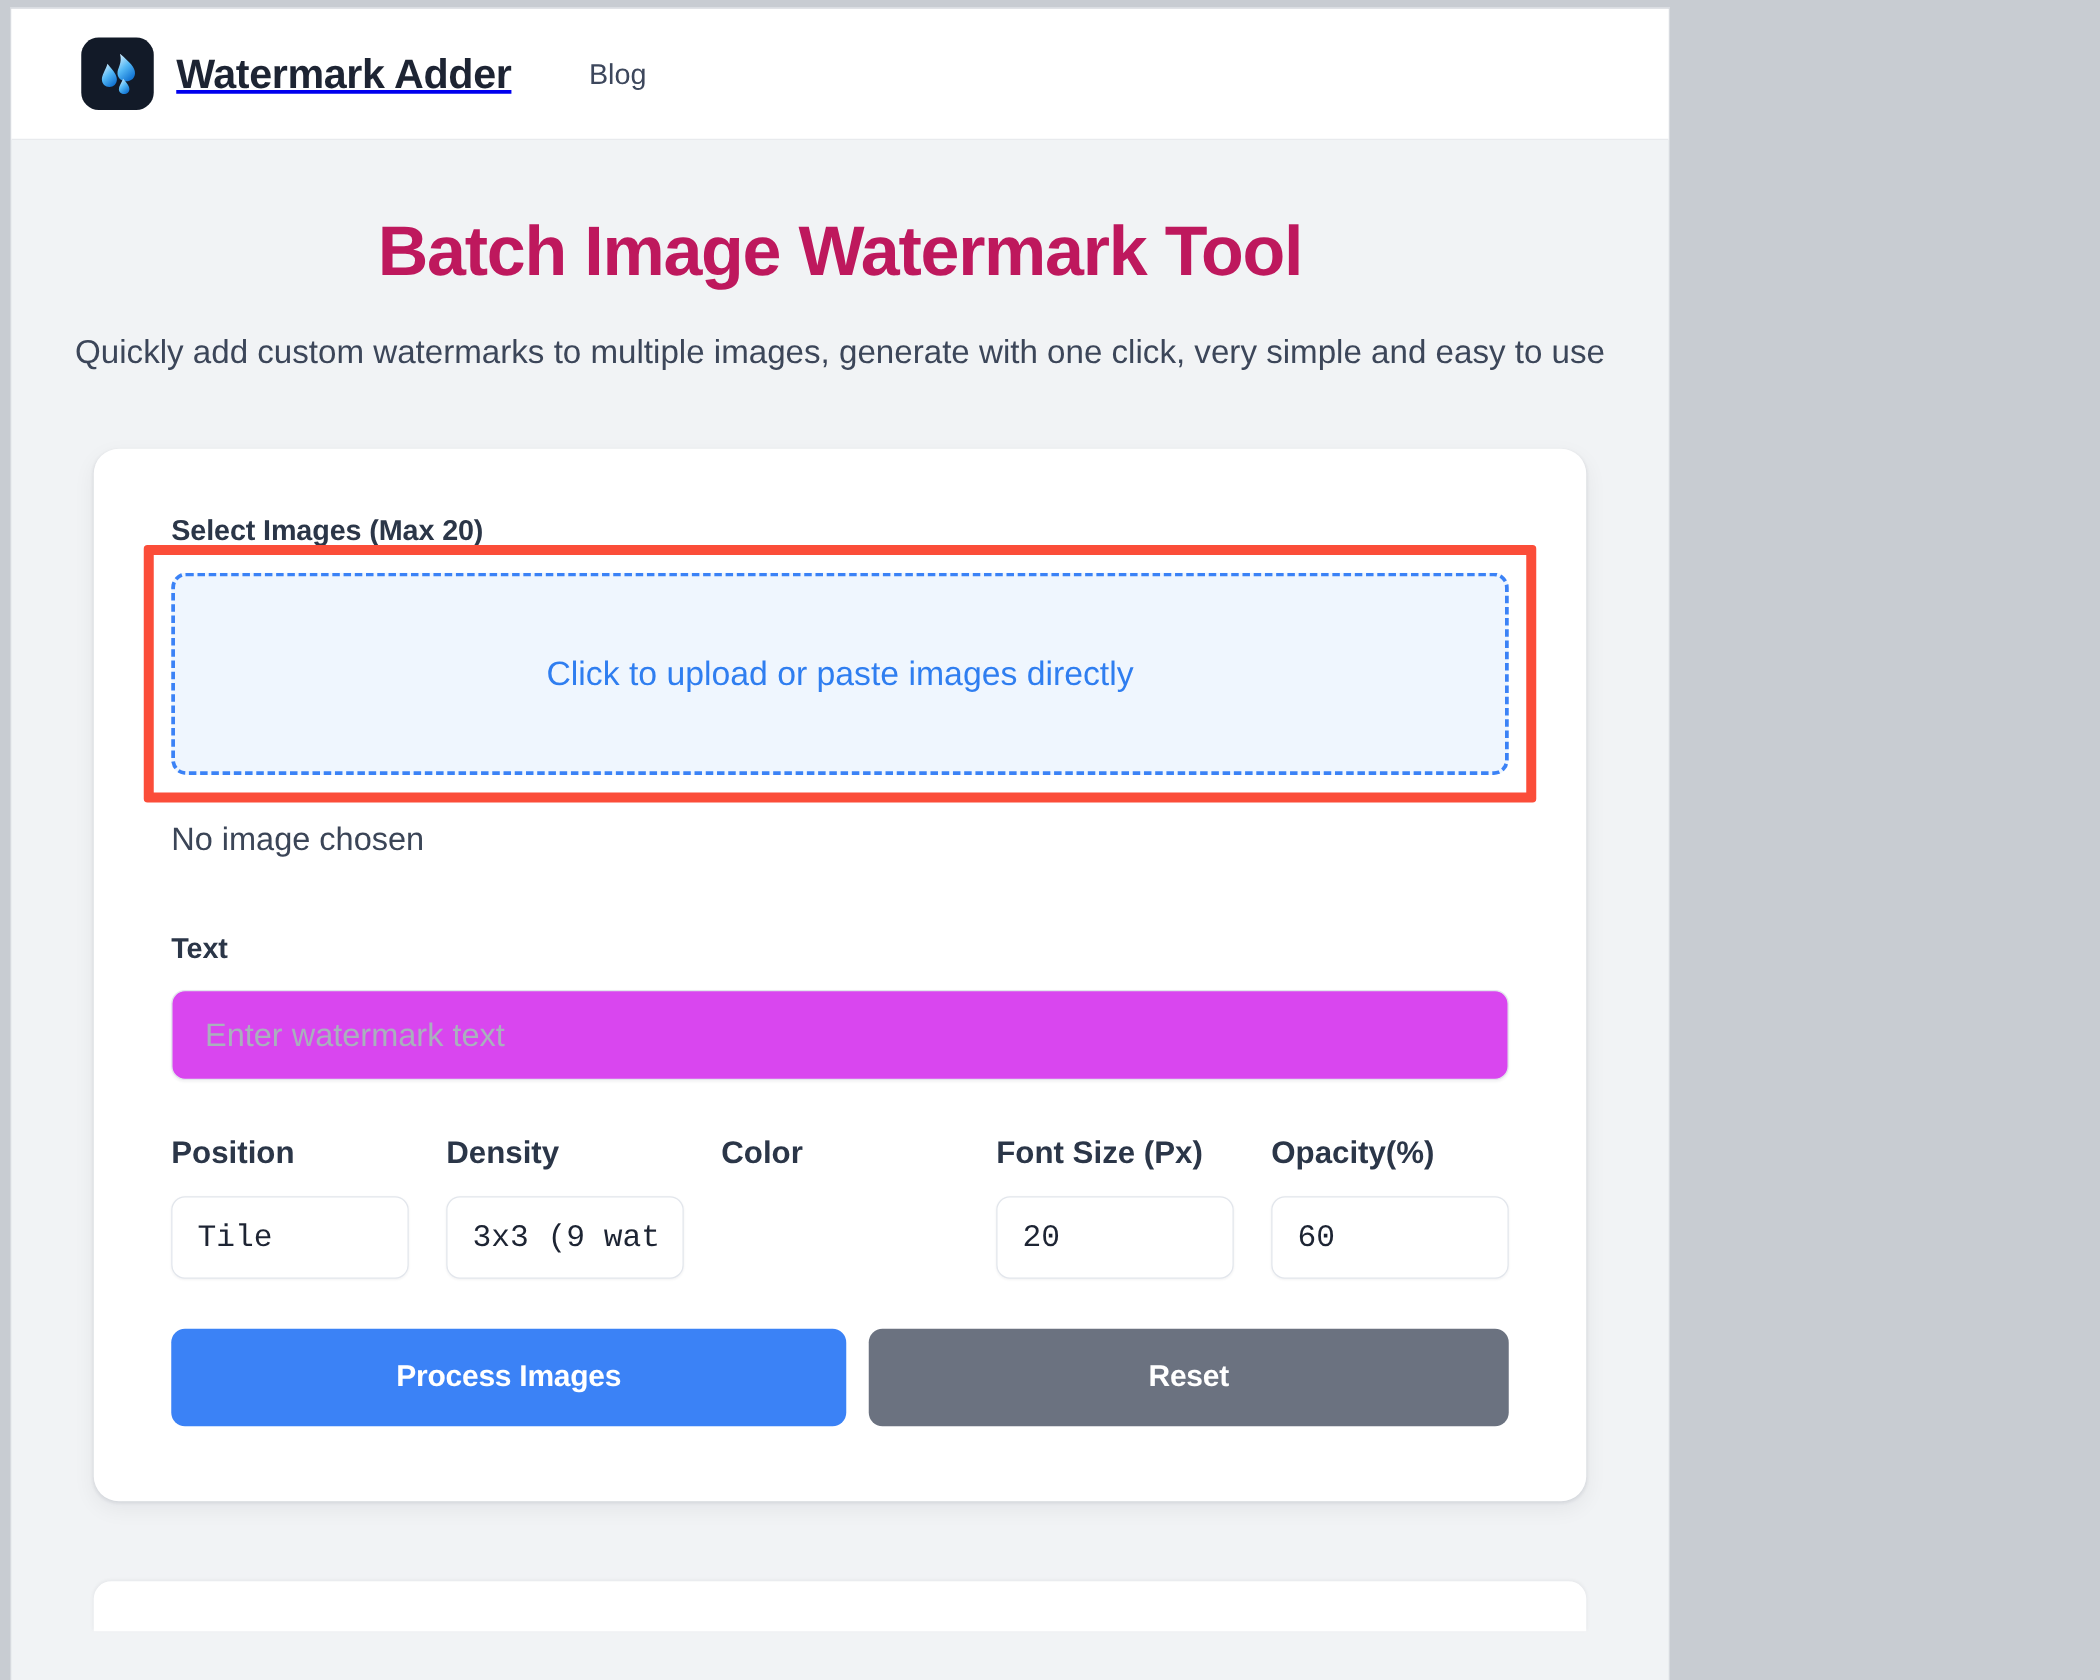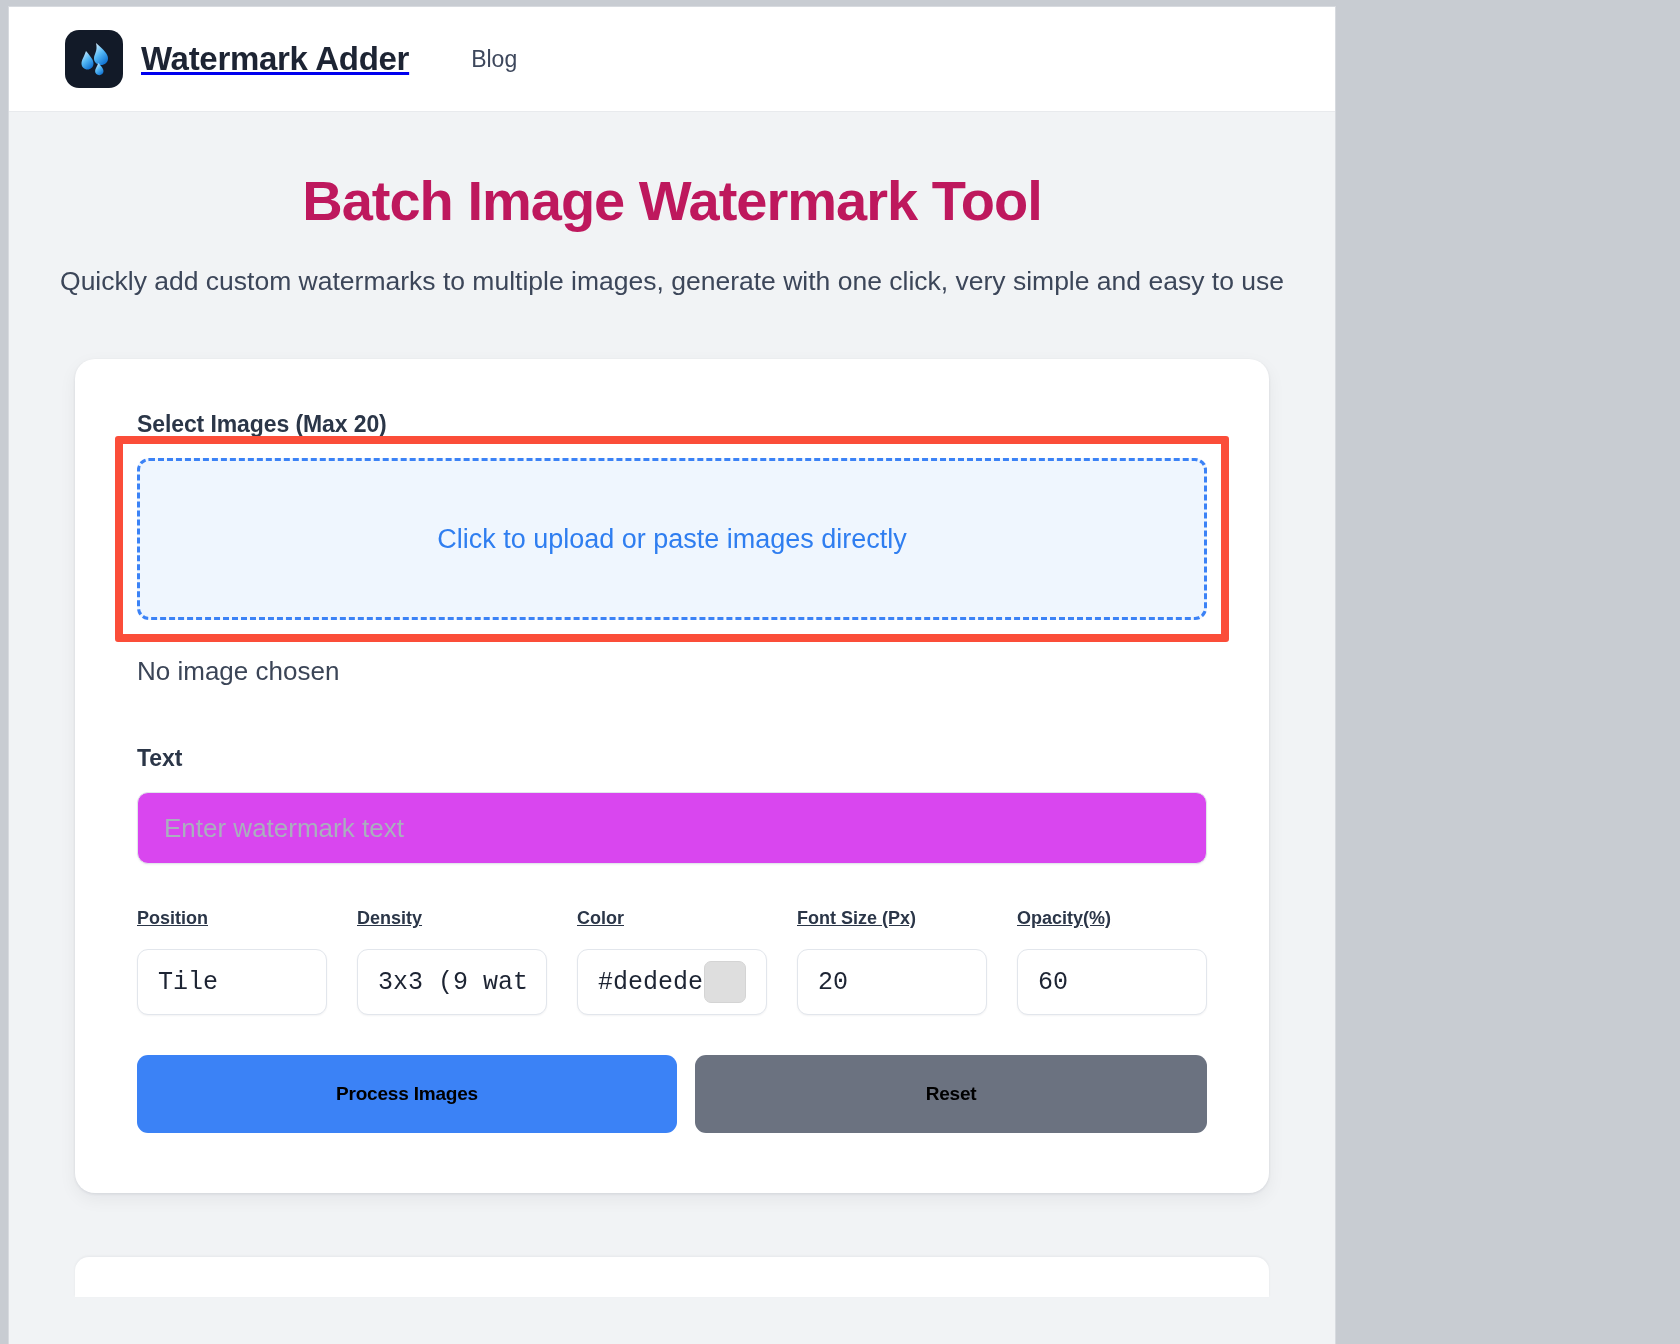--- a/index.html
+++ b/index.html
@@ -195,25 +195,24 @@
   .text-input::placeholder { color: #a9b0bd; }
 
   .controls-row {
     margin-top: 44px;
     display: flex;
     gap: 30px;
   }
 
   .ctrl { flex: 1 1 0; min-width: 0; }
   .ctrl-label {
-    font-size: 18px;
+    font-size: 25px;
     font-weight: bold;
     color: #2b3648;
     white-space: nowrap;
-    text-decoration: underline;
   }
 
   .ctrl-field {
     margin-top: 20px;
     height: 66px;
     border: 1px solid #e2e6ec;
     border-radius: 11px;
     background: #ffffff;
     box-shadow: 0 1px 2px rgba(15,23,42,0.05);
     display: flex;
@@ -243,23 +242,23 @@
     margin-top: 40px;
     display: flex;
     gap: 18px;
   }
 
   .btn {
     height: 78px;
     border: none;
     border-radius: 11px;
     font-family: "Liberation Sans", sans-serif;
-    font-size: 19px;
-    font-weight: bold;
-    color: #000000;
+    font-size: 24px;
+    font-weight: bold;
+    color: #ffffff;
     cursor: pointer;
     letter-spacing: -0.2px;
   }
 
   .btn-primary { flex: 1 1 0; background: #3b82f6; }
   .btn-secondary { width: 512px; background: #6b7280; }
 
   
   .card-next {
     margin: 64px 66px 0 66px;
@@ -332,24 +331,20 @@
 
         <div class="ctrl">
           <div class="ctrl-label">Density</div>
           <div class="ctrl-field">
             <span class="ctrl-value">3x3 (9 waterma</span>
           </div>
         </div>
 
         <div class="ctrl">
           <div class="ctrl-label">Color</div>
-          <div class="ctrl-field">
-            <span class="ctrl-value">#dedede</span>
-            <span class="swatch" id="color-swatch" style="background: rgb(222, 222, 222);"></span>
-          </div>
         </div>
 
         <div class="ctrl">
           <div class="ctrl-label">Font Size (Px)</div>
           <div class="ctrl-field">
             <span class="ctrl-value">20</span>
           </div>
         </div>
 
         <div class="ctrl">

